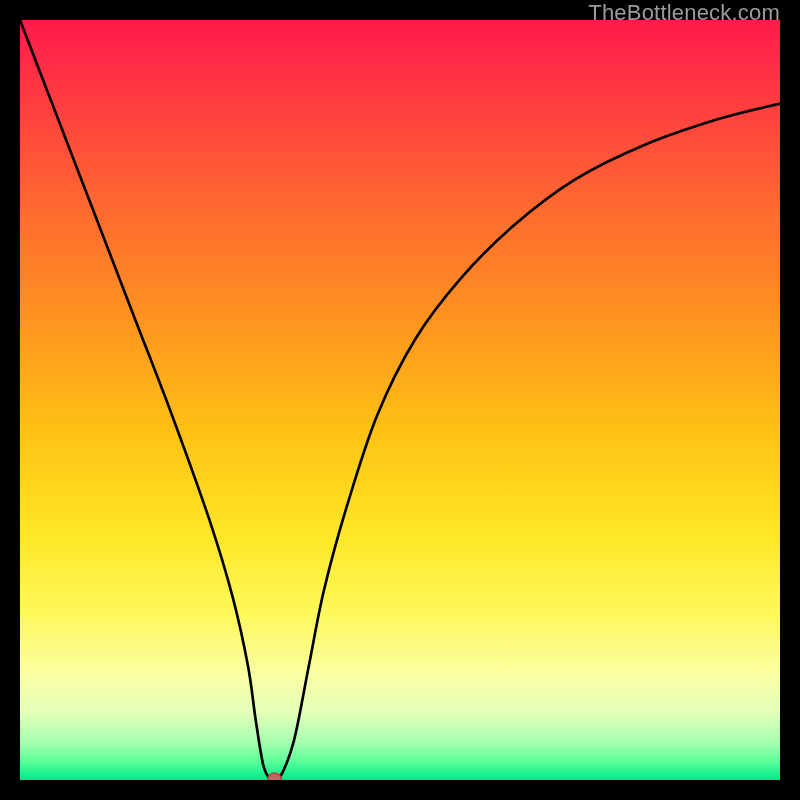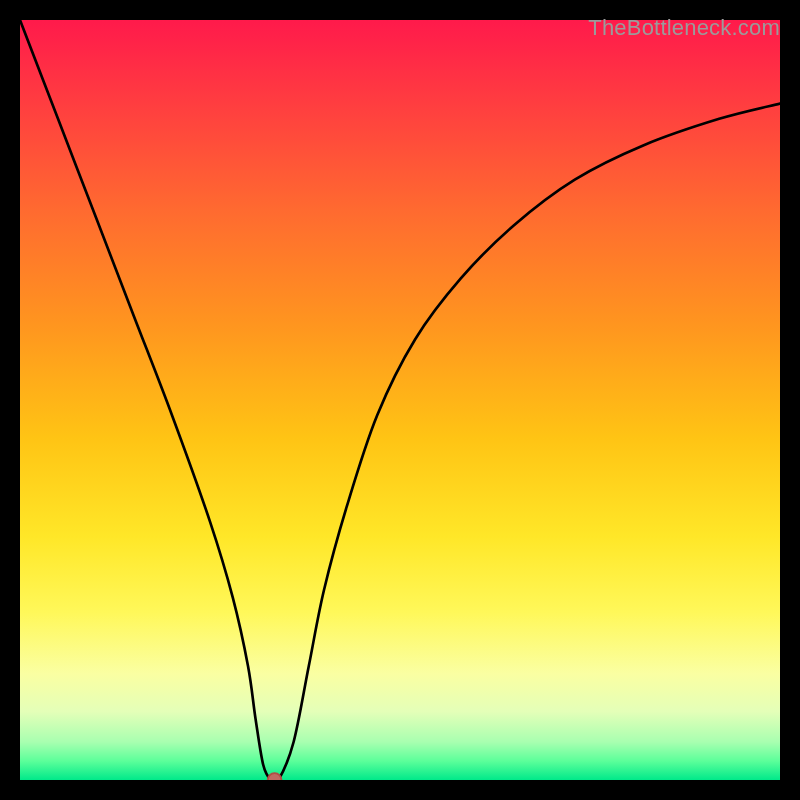--- a/index.html
+++ b/index.html
@@ -29,21 +29,20 @@
   }
   .watermark {
     position: absolute;
     top: 0px;
     right: 20px;
     color: #9b9b9b;
     font-size: 22px;
     font-weight: 500;
     letter-spacing: 0.2px;
     user-select: none;
-    margin-top: 15px;
   }
   svg {
     display: block;
   }
 </style>
 </head>
 <body>
 
 <div class="frame">
   <div class="plot">

